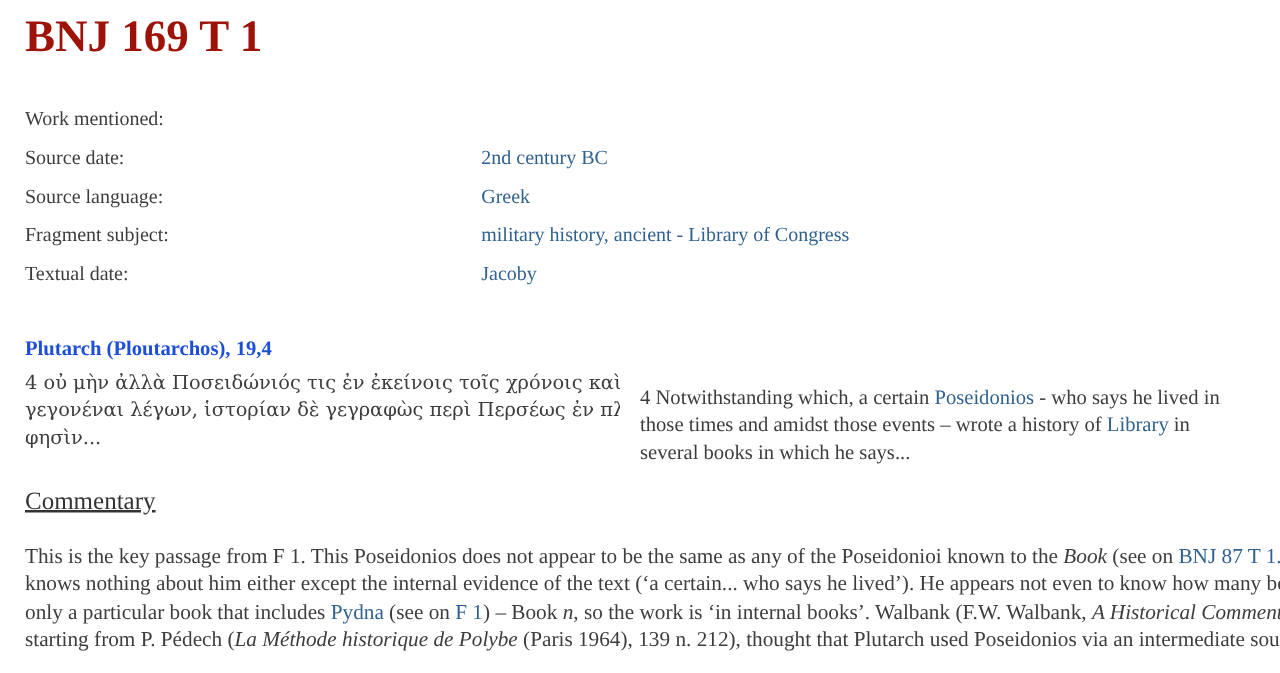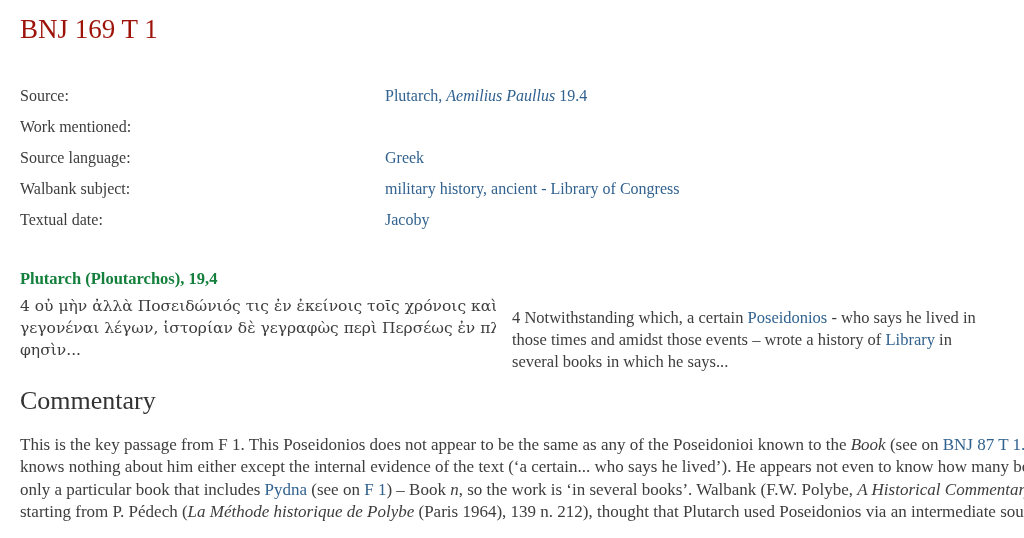--- a/index.html
+++ b/index.html
@@ -10,56 +10,56 @@
   *{box-sizing:border-box;}
   html,body{margin:0;padding:0;}
   body{
     width:1024px;height:538px;overflow:hidden;background:#ffffff;
     font-family:"Liberation Serif","DejaVu Serif",serif;
     color:var(--text);
   }
   .page{padding-left:20px;width:1024px;}
   h1.title{
     margin:14px 0 36px 0;
-    font-size:27px;line-height:30px;font-weight:normal;
+    font-size:36px;line-height:30px;font-weight:bold;
     color:var(--red);
   }
   .metadata{font-size:16px;}
   .meta-row{height:31px;line-height:31px;white-space:nowrap;}
   .meta-label{display:inline-block;width:365px;vertical-align:top;}
   .meta-value{display:inline-block;vertical-align:top;}
   .fragment-heading{
-    margin:34px 0 0 0;font-size:16.5px;line-height:20px;font-weight:bold;color:#15803d;
+    margin:34px 0 0 0;font-size:16.5px;line-height:20px;font-weight:bold;color:#1d4ed8;
   }
   .columns{display:flex;margin-top:6px;font-size:16.5px;}
   .col-greek{width:476px;margin-right:16px;font-family:"DejaVu Serif",serif;font-size:15.5px;}
   .col-translation{width:478px;margin-top:12px;}
   .columns .line{line-height:22px;white-space:nowrap;overflow:hidden;}
   h2.commentary-heading{
-    margin:16px 0 0 0;font-size:26px;line-height:24px;font-weight:normal;color:#333333;
+    margin:16px 0 0 0;font-size:20px;line-height:24px;font-weight:normal;color:#333333;text-decoration:underline;
   }
   .commentary{margin-top:21px;font-size:17px;width:1004px;overflow:hidden;}
   .commentary .line{line-height:22.4px;white-space:nowrap;}
   .s-l{color:var(--blue);cursor:pointer;}
   .s-il{color:var(--blue);font-style:italic;cursor:pointer;}
   .s-i{font-style:italic;}
   .s-p{}
 </style>
 </head>
 <body>
 
 <div class="page">
 
   <h1 class="title">BNJ 169 T 1</h1>
 
   <div class="metadata">
-      <div class="meta-row"><span class="meta-label">Source:</span><span class="meta-value"><span class="s-l">Plutarch, </span><span class="s-il">Aemilius Paullus</span><span class="s-l"> 19.4</span></span></div>
       <div class="meta-row"><span class="meta-label">Work mentioned:</span><span class="meta-value"></span></div>
+      <div class="meta-row"><span class="meta-label">Source date:</span><span class="meta-value"><span class="s-l">2nd century BC</span></span></div>
       <div class="meta-row"><span class="meta-label">Source language:</span><span class="meta-value"><span class="s-l">Greek</span></span></div>
-      <div class="meta-row"><span class="meta-label">Walbank subject:</span><span class="meta-value"><span class="s-l">military history, ancient - Library of Congress</span></span></div>
+      <div class="meta-row"><span class="meta-label">Fragment subject:</span><span class="meta-value"><span class="s-l">military history, ancient - Library of Congress</span></span></div>
       <div class="meta-row"><span class="meta-label">Textual date:</span><span class="meta-value"><span class="s-l">Jacoby</span></span></div>
     </div>
 
   <div class="fragment">
     <div class="fragment-heading">Plutarch (Ploutarchos), 19,4</div>
     <div class="columns">
       <div class="col-greek">
           <div class="line"><span class="s-p">4 οὐ μὴν ἀλλὰ Ποσειδώνιός τις ἐν ἐκείνοις τοῖς χρόνοις καὶ ταῖς πράξεσι</span></div>
           <div class="line"><span class="s-p">γεγονέναι λέγων, ἱστορίαν δὲ γεγραφὼς περὶ Περσέως ἐν πλείοσι βιβλίοις,</span></div>
           <div class="line"><span class="s-p">φησὶν...</span></div>
@@ -70,17 +70,17 @@
           <div class="line"><span class="s-p">several books in which he says...</span></div>
         </div>
     </div>
   </div>
 
   <h2 class="commentary-heading">Commentary</h2>
 
   <div class="commentary">
       <div class="line"><span class="s-p">This is the key passage from F 1. This Poseidonios does not appear to be the same as any of the Poseidonioi known to the </span><span class="s-i">Book</span><span class="s-p"> (see on </span><span class="s-l">BNJ 87 T 1.C</span></div>
       <div class="line"><span class="s-p">knows nothing about him either except the internal evidence of the text (‘a certain... who says he lived’). He appears not even to know how many books</span></div>
-      <div class="line"><span class="s-p">only a particular book that includes </span><span class="s-l">Pydna</span><span class="s-p"> (see on </span><span class="s-l">F 1</span><span class="s-p">) – Book </span><span class="s-i">n</span><span class="s-p">, so the work is ‘in several books’. Walbank (F.W. Polybe, </span><span class="s-i">A Historical Commentary on P</span></div>
+      <div class="line"><span class="s-p">only a particular book that includes </span><span class="s-l">Pydna</span><span class="s-p"> (see on </span><span class="s-l">F 1</span><span class="s-p">) – Book </span><span class="s-i">n</span><span class="s-p">, so the work is ‘in internal books’. Walbank (F.W. Walbank, </span><span class="s-i">A Historical Commentary on P</span></div>
       <div class="line"><span class="s-p">starting from P. Pédech (</span><span class="s-i">La Méthode historique de Polybe</span><span class="s-p"> (Paris 1964), 139 n. 212), thought that Plutarch used Poseidonios via an intermediate source; tha</span></div>
     </div>
 
 </div>
 
 </body></html>

